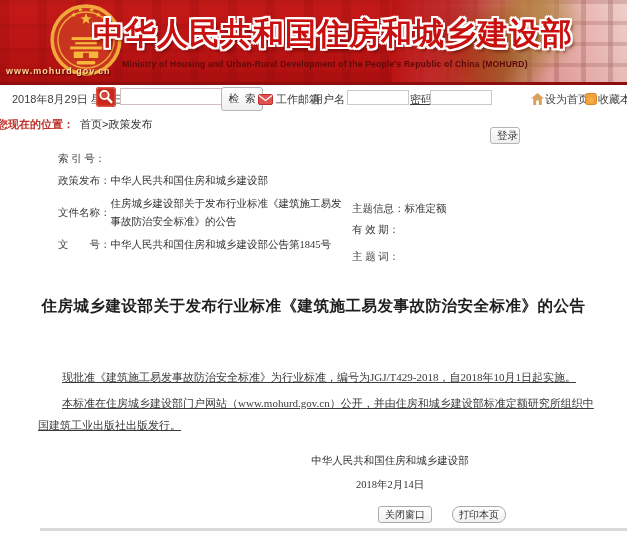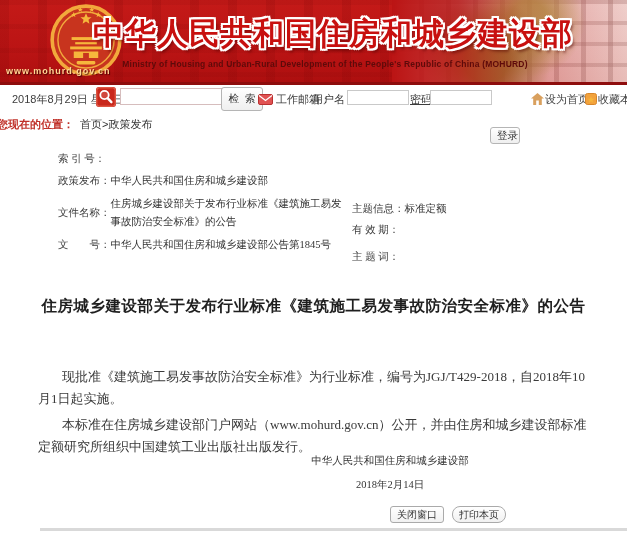--- a/index.html
+++ b/index.html
@@ -66,28 +66,28 @@
   .meta-right{left:352px;top:152px;width:255px;margin-top:48px;}
   .meta-row{display:flex;align-items:center;margin-bottom:6px;}
   .meta-right .meta-row{margin-bottom:6px;}
   .meta-right .meta-row:nth-child(2),.meta-right .meta-row:nth-child(3){margin-bottom:13px;}
   .meta-label{flex-shrink:0;white-space:pre;color:#3c3c3c;}
   .meta-value{line-height:1.65;}
 
   
   .art-title{position:absolute;left:0;top:296px;width:627px;text-align:center;
     font-size:15.5px;font-weight:bold;color:#1f1f1f;letter-spacing:.5px;}
-  .art-body{position:absolute;left:38px;top:366px;width:557px;font-size:13px;line-height:22px;color:#3a3a3a;}
+  .art-body{position:absolute;left:38px;top:366px;width:557px;font-size:11px;line-height:22px;color:#3a3a3a;text-decoration:underline;}
   .art-body p{margin:0 0 4px 0;text-indent:24px;}
   .sig{position:absolute;left:300px;top:449px;width:180px;text-align:center;font-size:10.5px;color:#333;line-height:24px;}
 
   
   .ft-btn{position:absolute;top:506px;width:54px;height:17px;border:1px solid #aaa;border-radius:3px;
     background:linear-gradient(#fff,#f1f1f1);font-size:10px;color:#333;cursor:pointer;font-family:"Liberation Sans",sans-serif;}
-  .btn-close{left:390px;}
+  .btn-close{left:378px;}
   .btn-print{left:452px;border-radius:8px;}
   .ft-line{position:absolute;left:40px;top:528px;width:587px;height:3px;background:#d9d9d9;}
 </style>
 </head>
 <body>
 
 <div class="page">
 
   <div class="banner">
     <div class="banner-building"></div>

